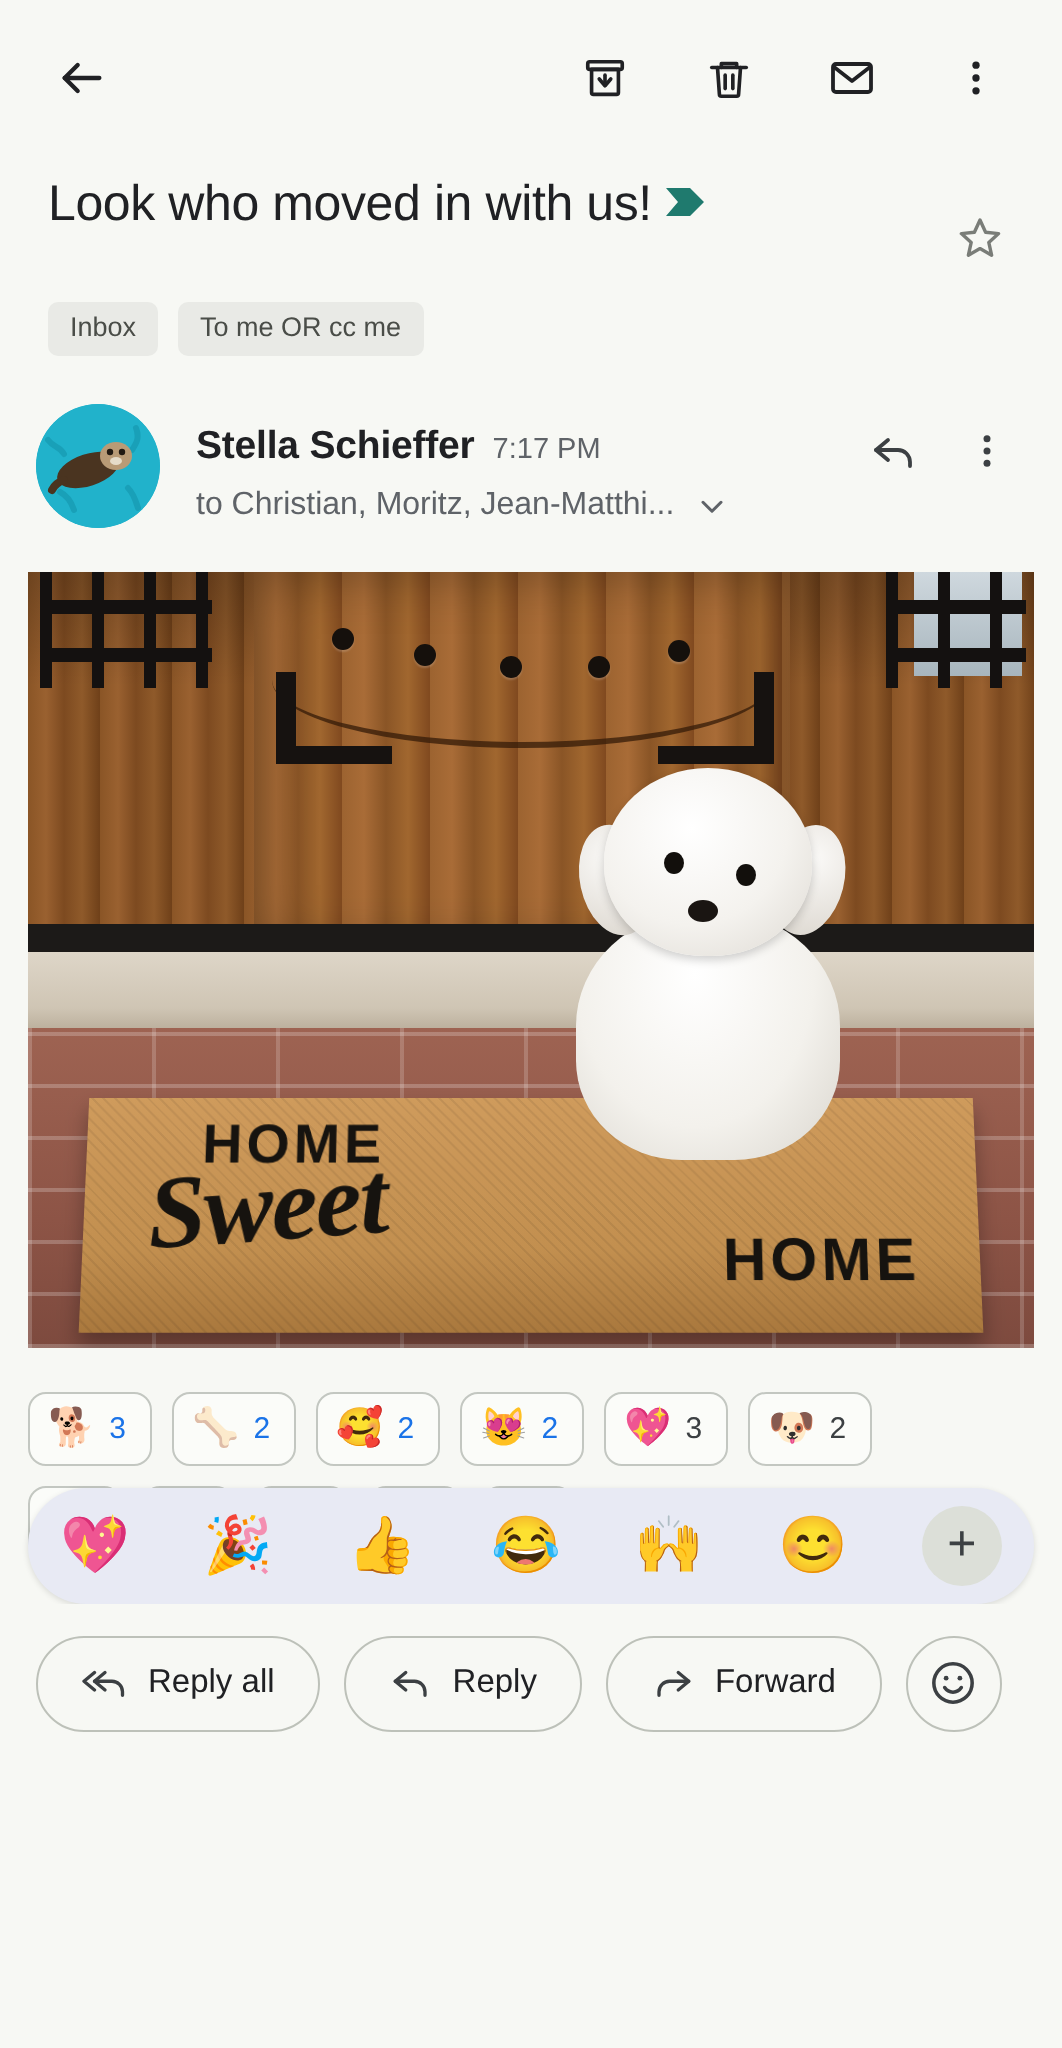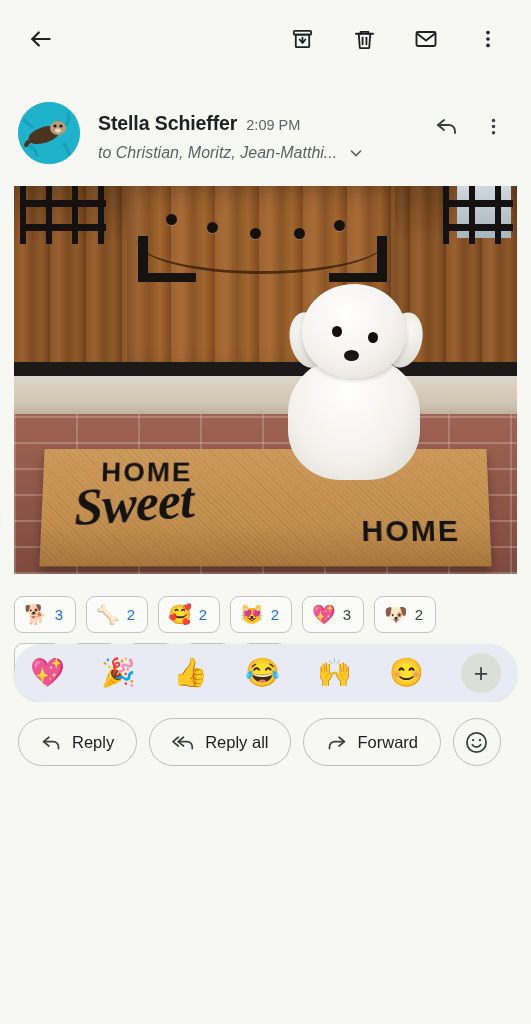--- a/index.html
+++ b/index.html
@@ -83,21 +83,21 @@
     overflow: hidden;
     background: #23b3cc;
     margin-top: 2px;
   }
   .sender-info { flex: 1 1 auto; padding-left: 18px; min-width: 0; padding-top: 2px; }
   .sender-line1 { display: flex; align-items: baseline; margin-top: 10px; }
   .sender-name {
     font-size: 19.5px; font-weight: 700; color: #202124; letter-spacing: -0.1px;
   }
   .sender-time { font-size: 14.5px; color: #5f6368; margin-left: 9px; }
-  .sender-line2 { display: flex; align-items: center; margin-top: 9px; font-style: italic; }
+  .sender-line2 { display: flex; align-items: center; margin-top: 9px; }
   .recipients { font-size: 16px; color: #5f6368; white-space: nowrap; overflow: hidden; }
   .caret-btn { margin-left: 10px; display: flex; align-items: center; cursor: pointer; }
   .sender-actions { display: flex; align-items: center; gap: 6px; padding-top: 6px; }
   .sa-btn {
     width: 40px; height: 40px;
     display: flex; align-items: center; justify-content: center;
     border-radius: 50%; cursor: pointer;
   }
 
   
@@ -358,38 +358,58 @@
           <svg width="22" height="22" viewBox="0 0 24 24" fill="#202124">
             <circle cx="12" cy="5" r="2"></circle>
               <circle cx="12" cy="12" r="2"></circle>
               <circle cx="12" cy="19" r="2"></circle>
           </svg>
         </span>
       </div>
     </div>
   </div>
 
+  <div class="subject-block">
+    <div class="subject-row">
+      <div class="subject-text">
+        <span>Look who moved in with us!</span><span class="chevron-marker"><svg width="22" height="18" viewBox="0 0 22 18">
+              <path d="M1 2h12l7 7-7 7H1l6-7z" fill="#1f7a6e"></path>
+            </svg></span>
+      </div>
+      <div class="star-btn">
+        <span>
+          <svg width="24" height="24" viewBox="0 0 24 24" fill="none" stroke="#7a7d78" stroke-width="1.7" stroke-linejoin="round">
+            <polygon points="12,3 14.8,9.1 21.3,9.8 16.4,14.2 17.8,20.6 12,17.3 6.2,20.6 7.6,14.2 2.7,9.8 9.2,9.1"></polygon>
+          </svg>
+        </span>
+      </div>
+    </div>
+    <div class="labels-row">
+      <span class="label-chip">Inbox</span>
+      <span class="label-chip">To me OR cc me</span>
+    </div>
+  </div>
 
   <div class="sender-row">
     <div class="avatar">
       <svg width="62" height="62" viewBox="0 0 62 62">
         <circle cx="31" cy="31" r="31" fill="#21b2cb"></circle>
         <path d="M6 18c3 4 6 3 8 7M50 12c2 5 0 8-2 11M12 44c4 2 6 6 7 9M46 42c3 3 4 7 5 10" stroke="#19a0b8" stroke-width="3" fill="none" stroke-linecap="round"></path>
         <ellipse cx="26" cy="33" rx="16" ry="8" fill="#4a3420" transform="rotate(-18 26 33)"></ellipse>
         <ellipse cx="40" cy="26" rx="8" ry="7" fill="#b99b76"></ellipse>
         <circle cx="37" cy="24" r="1.6" fill="#221a12"></circle>
         <circle cx="43" cy="24" r="1.6" fill="#221a12"></circle>
         <ellipse cx="40" cy="28.5" rx="3" ry="2" fill="#e6dcc9"></ellipse>
         <path d="M14 38c-3 1-5 3-6 5" stroke="#4a3420" stroke-width="4" fill="none" stroke-linecap="round"></path>
       </svg>
     </div>
     <div class="sender-info">
       <div class="sender-line1">
         <span class="sender-name">Stella Schieffer</span>
-        <span class="sender-time">2:09 PM</span>
+        <span class="sender-time">7:17 PM</span>
       </div>
       <div class="sender-line2">
         <span class="recipients">to Christian, Moritz, Jean-Matthi...</span>
         <span class="caret-btn">
           <svg width="18" height="18" viewBox="0 0 24 24" fill="none" stroke="#5f6368" stroke-width="2" stroke-linecap="round" stroke-linejoin="round">
             <polyline points="6,9.5 12,15.5 18,9.5"></polyline>
           </svg>
         </span>
       </div>
     </div>
@@ -508,36 +528,36 @@
       <span class="pk-emj">😂</span>
       <span class="pk-emj">🙌</span>
       <span class="pk-emj">😊</span>
       <span class="pk-plus">+</span>
     </div>
   </div>
 
   <div class="actions">
     <button class="act-btn">
       <span>
-        <svg width="21" height="21" viewBox="0 0 24 24" fill="none" stroke="#3c4043" stroke-width="1.9" stroke-linecap="round" stroke-linejoin="round">
-          <polyline points="9,6 3,11 9,16"></polyline>
-            <path d="M3 11h11a6 6 0 0 1 6 6v2"></path>
-        </svg>
-      </span>
-      <span>Reply</span>
-    </button>
-    <button class="act-btn">
-      <span>
         <svg width="23" height="21" viewBox="0 0 26 24" fill="none" stroke="#3c4043" stroke-width="1.9" stroke-linecap="round" stroke-linejoin="round">
           <polyline points="7,6 1,11 7,16"></polyline>
             <polyline points="13,6 7,11 13,16"></polyline>
           <path d="M7 11h10a6 6 0 0 1 6 6v2"></path>
         </svg>
       </span>
       <span>Reply all</span>
+    </button>
+    <button class="act-btn">
+      <span>
+        <svg width="21" height="21" viewBox="0 0 24 24" fill="none" stroke="#3c4043" stroke-width="1.9" stroke-linecap="round" stroke-linejoin="round">
+          <polyline points="9,6 3,11 9,16"></polyline>
+            <path d="M3 11h11a6 6 0 0 1 6 6v2"></path>
+        </svg>
+      </span>
+      <span>Reply</span>
     </button>
     <button class="act-btn">
       <span>
         <svg width="21" height="21" viewBox="0 0 24 24" fill="none" stroke="#3c4043" stroke-width="1.9" stroke-linecap="round" stroke-linejoin="round">
           <polyline points="15,6 21,11 15,16"></polyline>
             <path d="M21 11H10a6 6 0 0 0-6 6v2"></path>
         </svg>
       </span>
       <span>Forward</span>
     </button>

